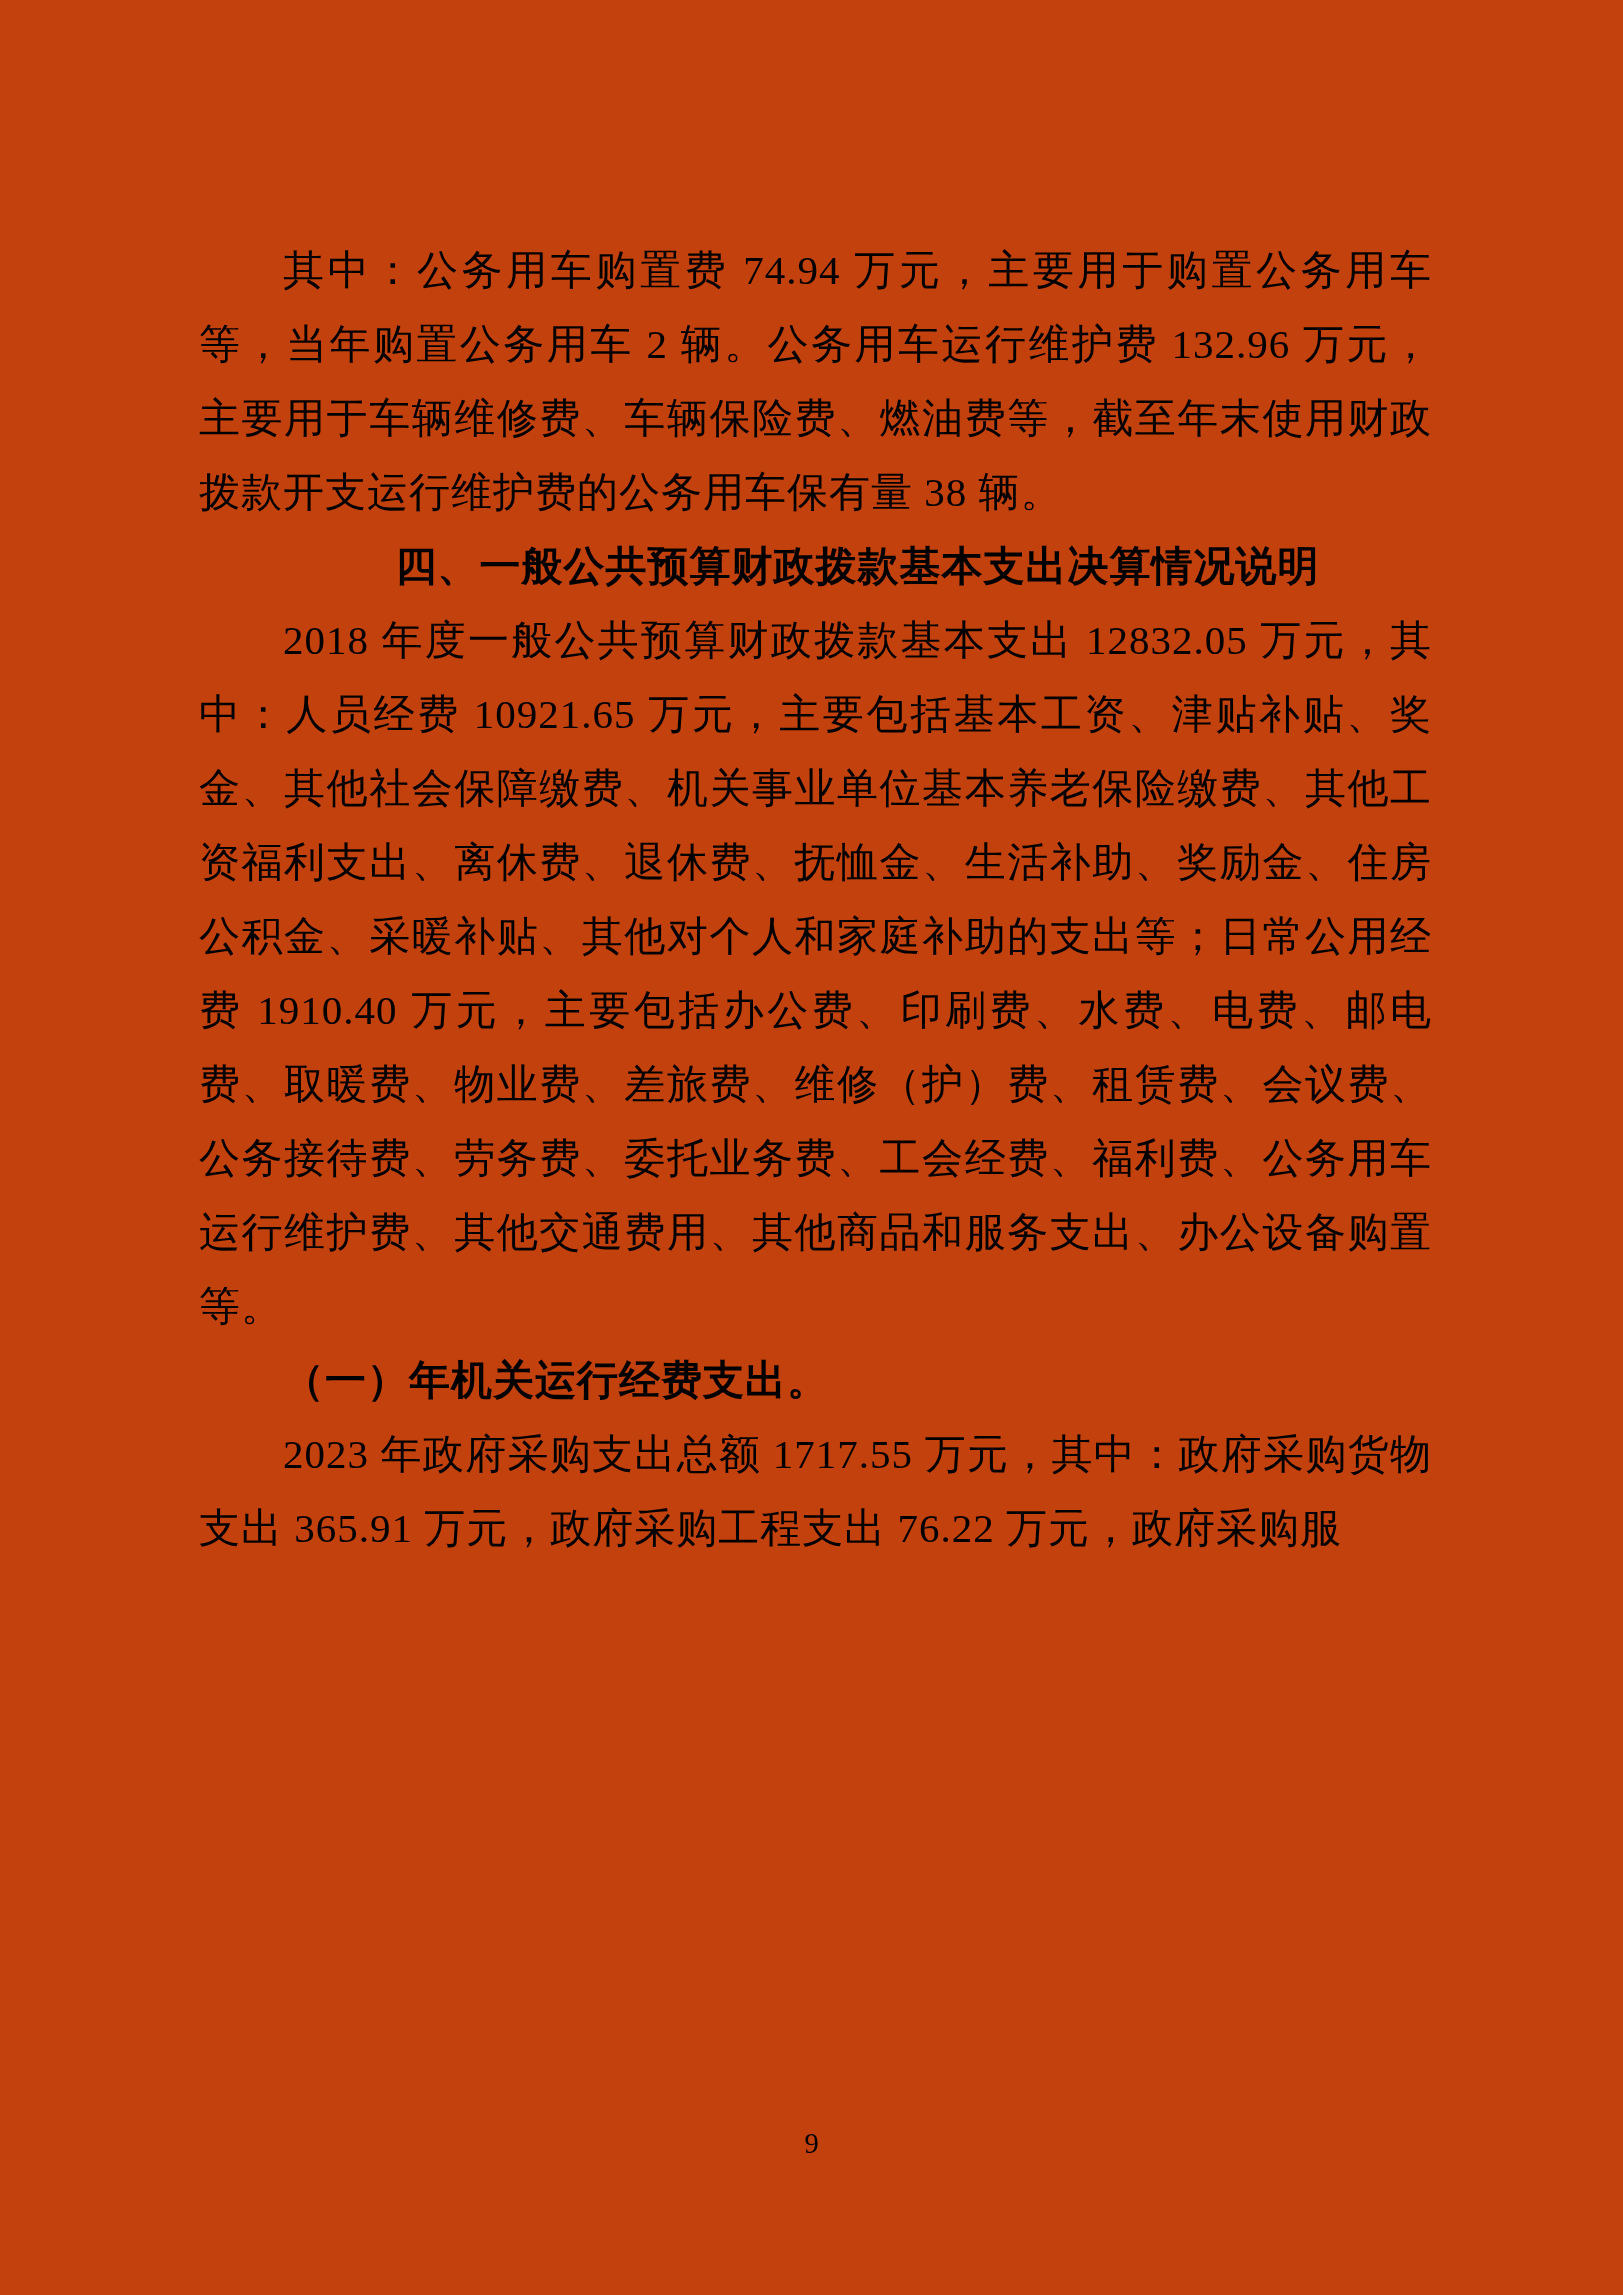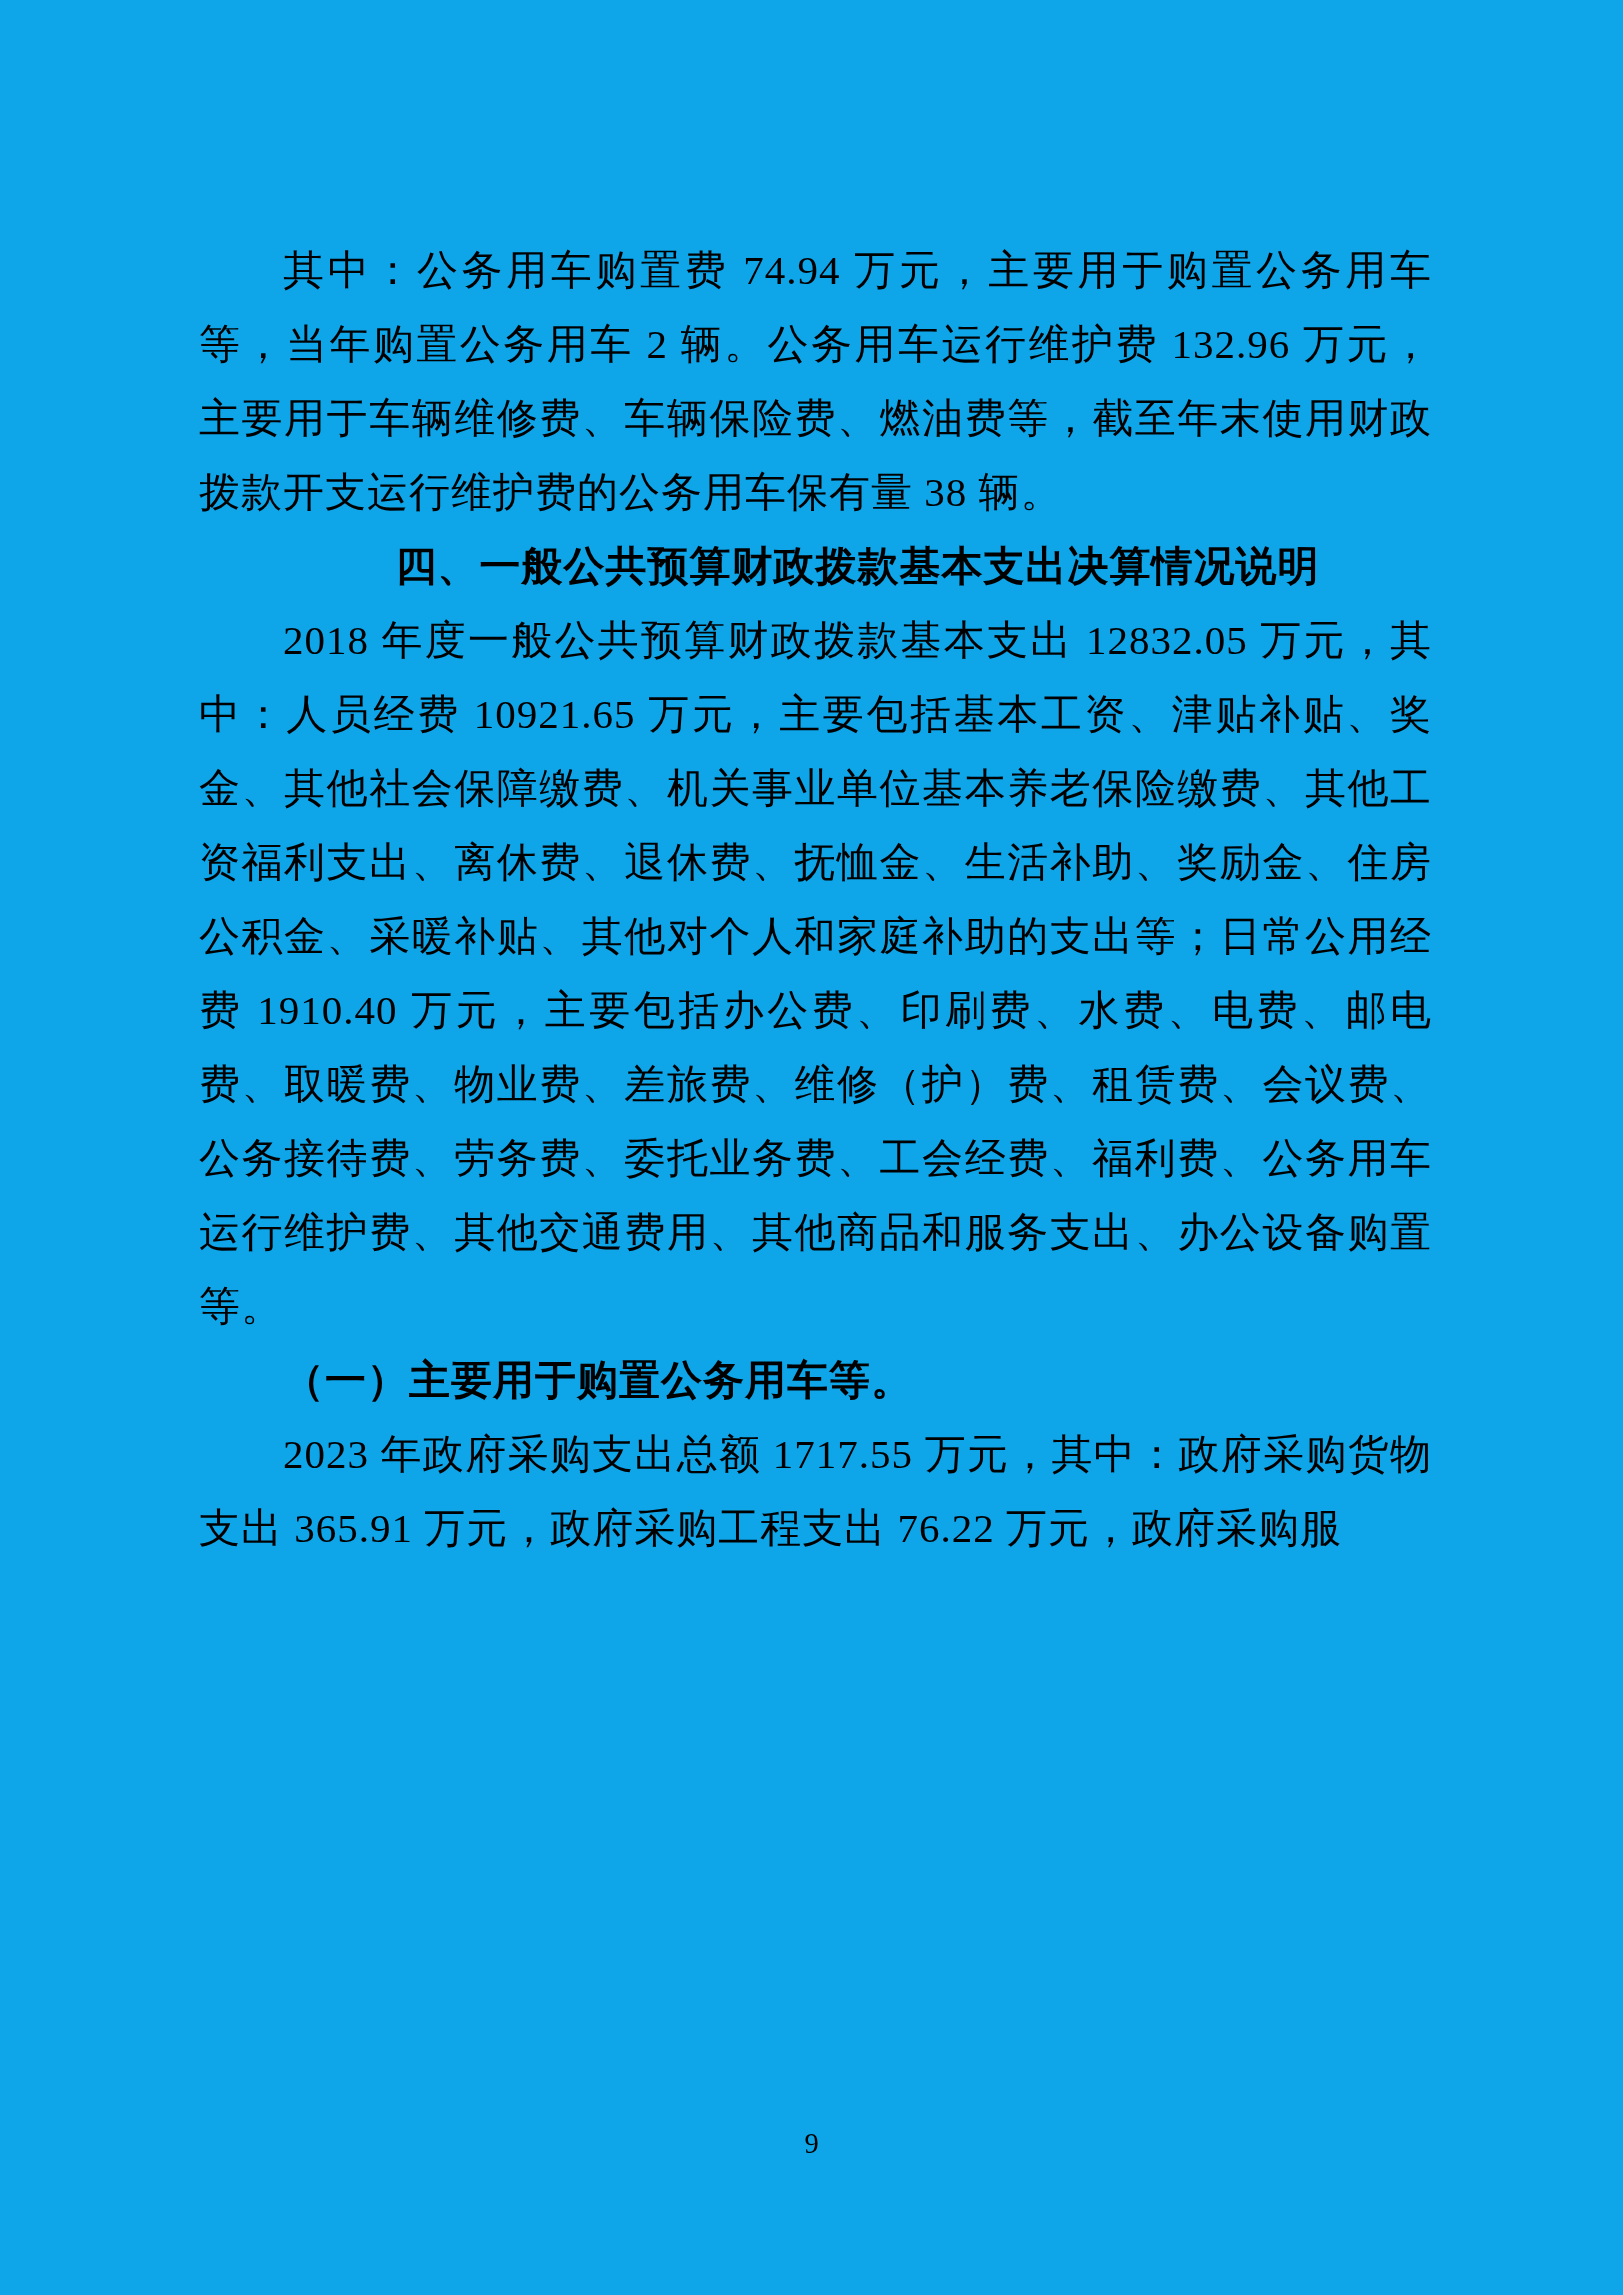--- a/index.html
+++ b/index.html
@@ -4,21 +4,21 @@
 <style>
   html, body {
     margin: 0;
     padding: 0;
     background: #ffffff;
   }
   .page {
     position: relative;
     width: 1623px;
     height: 2295px;
-    background: #0ea5e9;
+    background: #c2410c;
     overflow: hidden;
     color: #000000;
     font-family: "Liberation Serif", "DejaVu Serif", serif;
   }
   .content {
     position: absolute;
     left: 199px;
     top: 233px;
     width: 1233px;
   }
@@ -61,18 +61,18 @@
   }
 </style>
 </head>
 <body>
 
 <div class="page">
   <div class="content" id="content">
       <p class="para">其中：公务用车购置费 74.94 万元，主要用于购置公务用车等，当年购置公务用车 2 辆。公务用车运行维护费 132.96 万元，主要用于车辆维修费、车辆保险费、燃油费等，截至年末使用财政拨款开支运行维护费的公务用车保有量 38 辆。</p>
       <p class="h1">四、一般公共预算财政拨款基本支出决算情况说明</p>
       <p class="para">2018 年度一般公共预算财政拨款基本支出 12832.05 万元，其中：人员经费 10921.65 万元，主要包括基本工资、津贴补贴、奖金、其他社会保障缴费、机关事业单位基本养老保险缴费、其他工资福利支出、离休费、退休费、抚恤金、生活补助、奖励金、住房公积金、采暖补贴、其他对个人和家庭补助的支出等；日常公用经费 1910.40 万元，主要包括办公费、印刷费、水费、电费、邮电费、取暖费、物业费、差旅费、维修（护）费、租赁费、会议费、公务接待费、劳务费、委托业务费、工会经费、福利费、公务用车运行维护费、其他交通费用、其他商品和服务支出、办公设备购置等。</p>
-      <p class="h2">（一）主要用于购置公务用车等。</p>
+      <p class="h2">（一）年机关运行经费支出。</p>
       <p class="para">2023 年政府采购支出总额 1717.55 万元，其中：政府采购货物支出 365.91 万元，政府采购工程支出 76.22 万元，政府采购服</p>
     </div>
   <div class="page-number">9</div>
 </div>
 
 
 </body></html>

